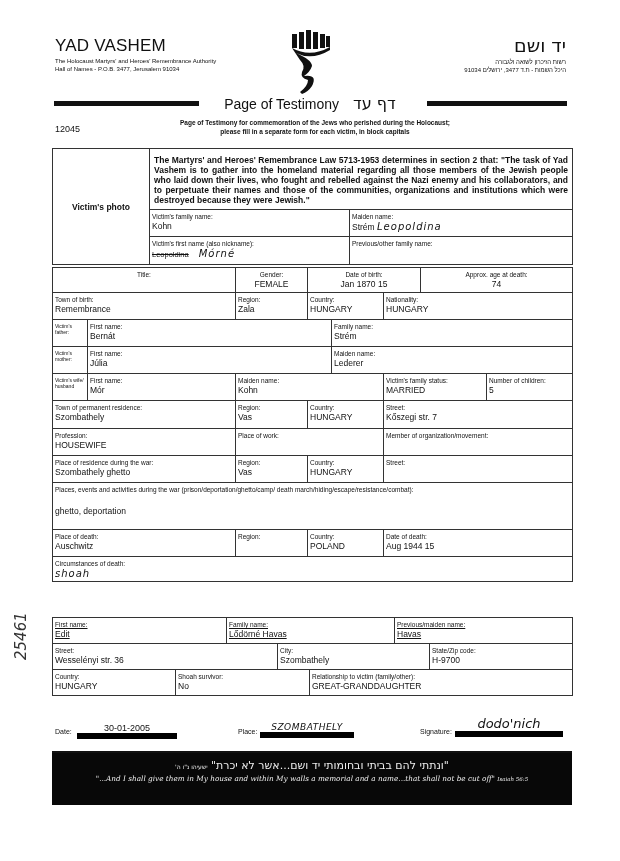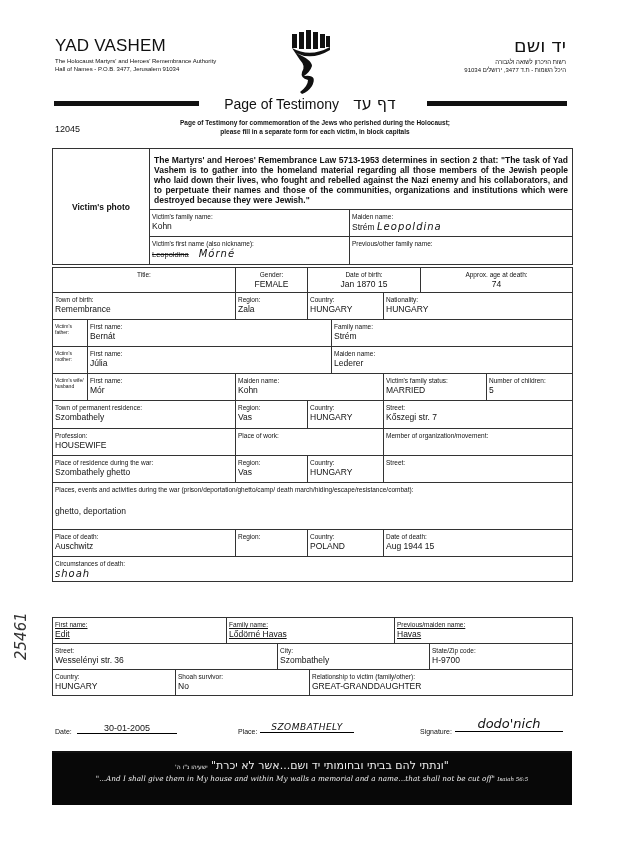--- a/index.html
+++ b/index.html
@@ -17,21 +17,21 @@
   table.form{position:absolute;left:52px;width:520px;border-collapse:collapse;table-layout:fixed;}
   table.form td{border:1px solid #333;padding:0 2px;vertical-align:top;font-size:8.5px;line-height:10px;}
   .lbl{display:block;font-size:6.5px;line-height:9px;padding-top:2px;}
   .val{display:block;font-size:8.5px;line-height:11px;}
   .hand{font-family:"DejaVu Sans",sans-serif;font-style:italic;font-size:10px;letter-spacing:1px;}
   .strike{text-decoration:line-through;font-size:7.5px;margin-right:10px;}
   .rel{font-size:5px;line-height:6px;padding-top:3px;display:block;}
   .law{font-size:6.7px;line-height:9px;text-align:justify;padding:6px 4px 4px 4px !important;font-weight:bold;}
   .photo-cell{text-align:center;vertical-align:middle !important;font-size:8.5px !important;font-weight:bold;}
   .decl{text-align:center;font-size:7.8px !important;line-height:11px !important;padding:6px 2px !important;}
-  .footer-line{border-bottom:1px solid #000000;display:inline-block;text-align:center;}
+  .footer-line{border-bottom:6px solid #000000;display:inline-block;text-align:center;}
   .banner{left:52px;top:753px;width:520px;height:52px;background:#080808;color:#eee;text-align:center;}
   .banner .hb{font-family:"DejaVu Sans",sans-serif;font-size:11px;direction:rtl;padding-top:6px;}
   .banner .hb small{font-size:6px;}
   .banner .en{font-family:"DejaVu Serif",serif;font-style:italic;font-size:7.3px;margin-top:2px;}
   .side-num{left:12px;top:625px;transform:rotate(-90deg);transform-origin:left top;font-family:"DejaVu Sans",sans-serif;font-style:italic;font-size:15px;color:#333;top:660px;}
 </style>
 </head>
 <body>
 
 <div class="abs brand">YAD VASHEM</div>

